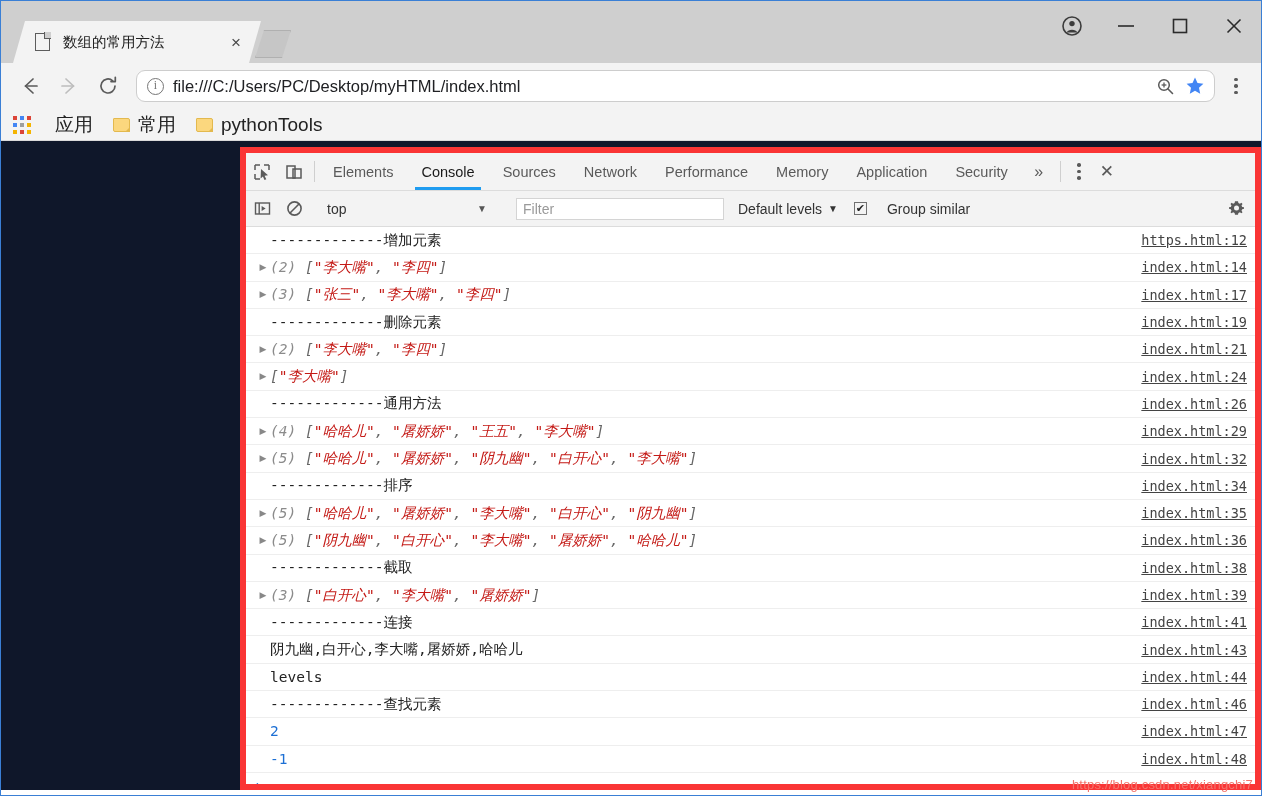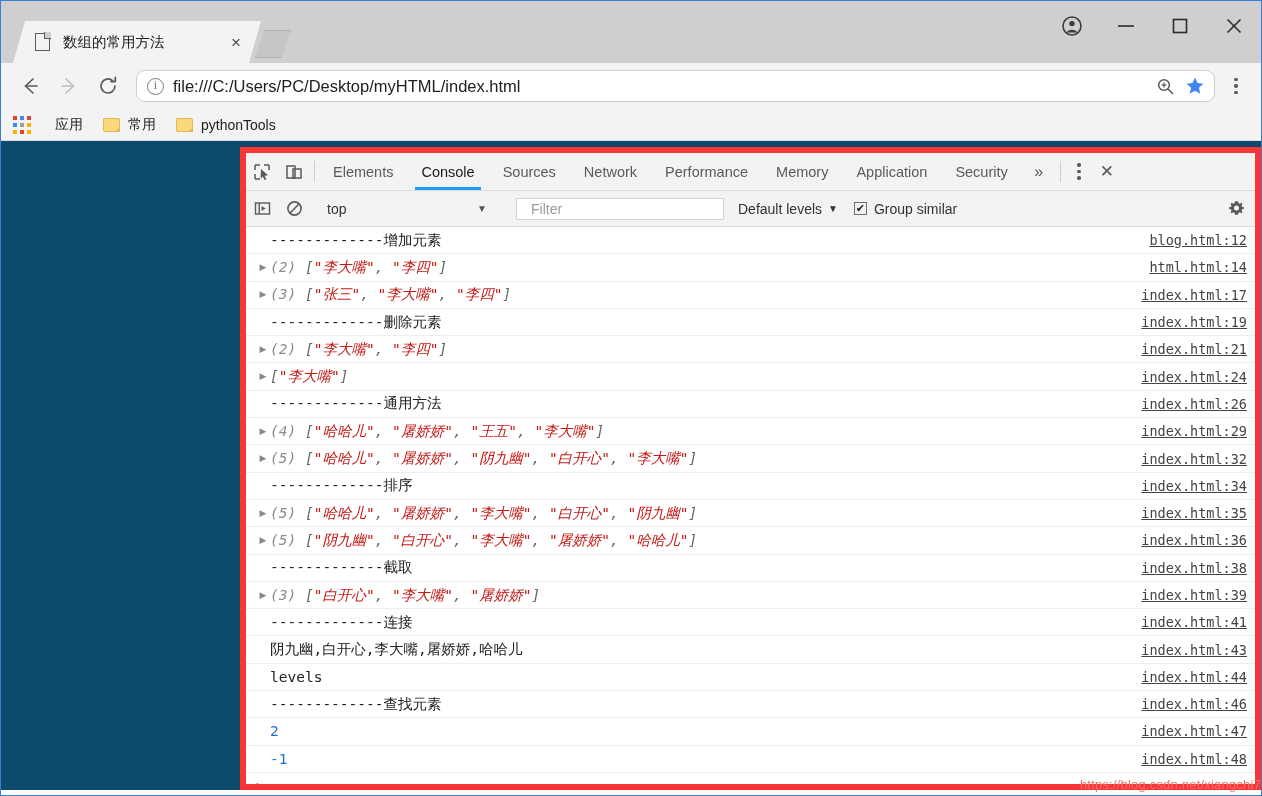--- a/index.html
+++ b/index.html
@@ -171,21 +171,21 @@
     grid-template-rows: repeat(3, 4px);
     gap: 3px;
     flex: 0 0 auto;
     margin-right: 14px;
   }
   .apps-grid i { display: block; width: 4px; height: 4px; }
   .bm {
     display: flex; align-items: center;
     height: 26px;
     padding: 0 10px;
-    font-size: 14px;
+    font-size: 19px;
     color: #222;
     white-space: nowrap;
   }
   .folder-icon {
     width: 17px; height: 14px;
     background: #fbd77e;
     border: 1px solid #e3b94e;
     border-radius: 1px 2px 2px 2px;
     position: relative;
     flex: 0 0 auto;
@@ -195,21 +195,21 @@
     content: ""; position: absolute; right: -1px; bottom: -1px;
     border-width: 0 0 5px 5px;
     border-style: solid;
     border-color: transparent transparent #e3b94e transparent;
   }
 
   
   .pagearea {
     position: relative;
     height: 649px;
-    background: #0c4a6e;
+    background: #0f172a;
   }
 
   
   .redbox {
     position: absolute;
     left: 239px; top: 6px;
     width: 1021px; height: 643px;
     border: 6px solid #fa3535;
     box-sizing: border-box;
     pointer-events: none;
@@ -293,33 +293,33 @@
     position: relative;
   }
   .ctx-select .caret { position: absolute; right: 12px; font-size: 10px; color: #555; }
   .filter-input {
     width: 208px; height: 22px;
     background: #fff;
     border: 1px solid #d4d4d4;
     font-size: 14px;
     color: #9a9a9a;
     display: flex; align-items: center;
-    padding: 0 14px;
+    padding: 0 6px;
     margin-left: 8px;
     flex: 0 0 auto;
   }
   .levels {
     display: flex; align-items: center; gap: 6px;
     font-size: 14px; color: #333;
     margin-left: 14px;
     white-space: nowrap;
   }
   .levels .caret { font-size: 10px; }
   .grp {
-    display: flex; align-items: center; gap: 7px;
+    display: flex; align-items: center; gap: 20px;
     font-size: 14px; color: #333;
     margin-left: 16px;
     white-space: nowrap;
   }
   .cbox {
     width: 13px; height: 13px;
     border: 1px solid #707070;
     background: #f3f3f3;
     display: flex; align-items: center; justify-content: center;
     flex: 0 0 auto;
@@ -375,21 +375,21 @@
     color: #444;
     text-decoration: underline;
     white-space: nowrap;
     margin-left: 12px;
   }
   .promptrow { height: 24px; display: flex; align-items: center; padding-left: 10px; }
   .prompt-arrow { color: #1c6fd4; font-size: 12px; line-height: 1; }
 
   .watermark {
     position: absolute;
-    right: 0; bottom: -2px;
+    right: 8px; bottom: -2px;
     font-size: 13px;
     color: #f3746c;
     white-space: nowrap;
     z-index: 30;
     letter-spacing: .2px;
   }
 </style>
 </head>
 <body>
 
@@ -597,26 +597,26 @@
             <path d="M8.5 1.3 L10 1.3 L10.4 3.1 L11.9 3.8 L13.4 2.8 L14.5 3.9 L13.5 5.4 L14.2 6.9 L16 7.3 L16 8.8 L14.2 9.2 L13.5 10.7 L14.5 12.2 L13.4 13.3 L11.9 12.3 L10.4 13 L10 14.8 L8.5 14.8 L7 14.8 L6.6 13 L5.1 12.3 L3.6 13.3 L2.5 12.2 L3.5 10.7 L2.8 9.2 L1 8.8 L1 7.3 L2.8 6.9 L3.5 5.4 L2.5 3.9 L3.6 2.8 L5.1 3.8 L6.6 3.1 L7 1.3 Z" fill="#5a5a5a"></path>
             <circle cx="8.5" cy="8.05" r="2.5" fill="#f3f3f3"></circle>
           </svg>
         </div>
       </div>
 
       <div class="dt-console" id="console-body">
           <div class="logrow">
             <span class="arrow blank">▶</span>
             <span class="logtext plain">-------------增加元素</span>
-            <span class="srclink">blog.html:12</span>
+            <span class="srclink">https.html:12</span>
           </div>
           <div class="logrow">
             <span class="arrow">▶</span>
             <span class="logtext arr"><span class="cnt">(2)</span> <span class="pun">[</span><span class="str">"李大嘴"</span><span class="pun">, </span><span class="str">"李四"</span><span class="pun">]</span></span>
-            <span class="srclink">html.html:14</span>
+            <span class="srclink">index.html:14</span>
           </div>
           <div class="logrow">
             <span class="arrow">▶</span>
             <span class="logtext arr"><span class="cnt">(3)</span> <span class="pun">[</span><span class="str">"张三"</span><span class="pun">, </span><span class="str">"李大嘴"</span><span class="pun">, </span><span class="str">"李四"</span><span class="pun">]</span></span>
             <span class="srclink">index.html:17</span>
           </div>
           <div class="logrow">
             <span class="arrow blank">▶</span>
             <span class="logtext plain">-------------删除元素</span>
             <span class="srclink">index.html:19</span>

